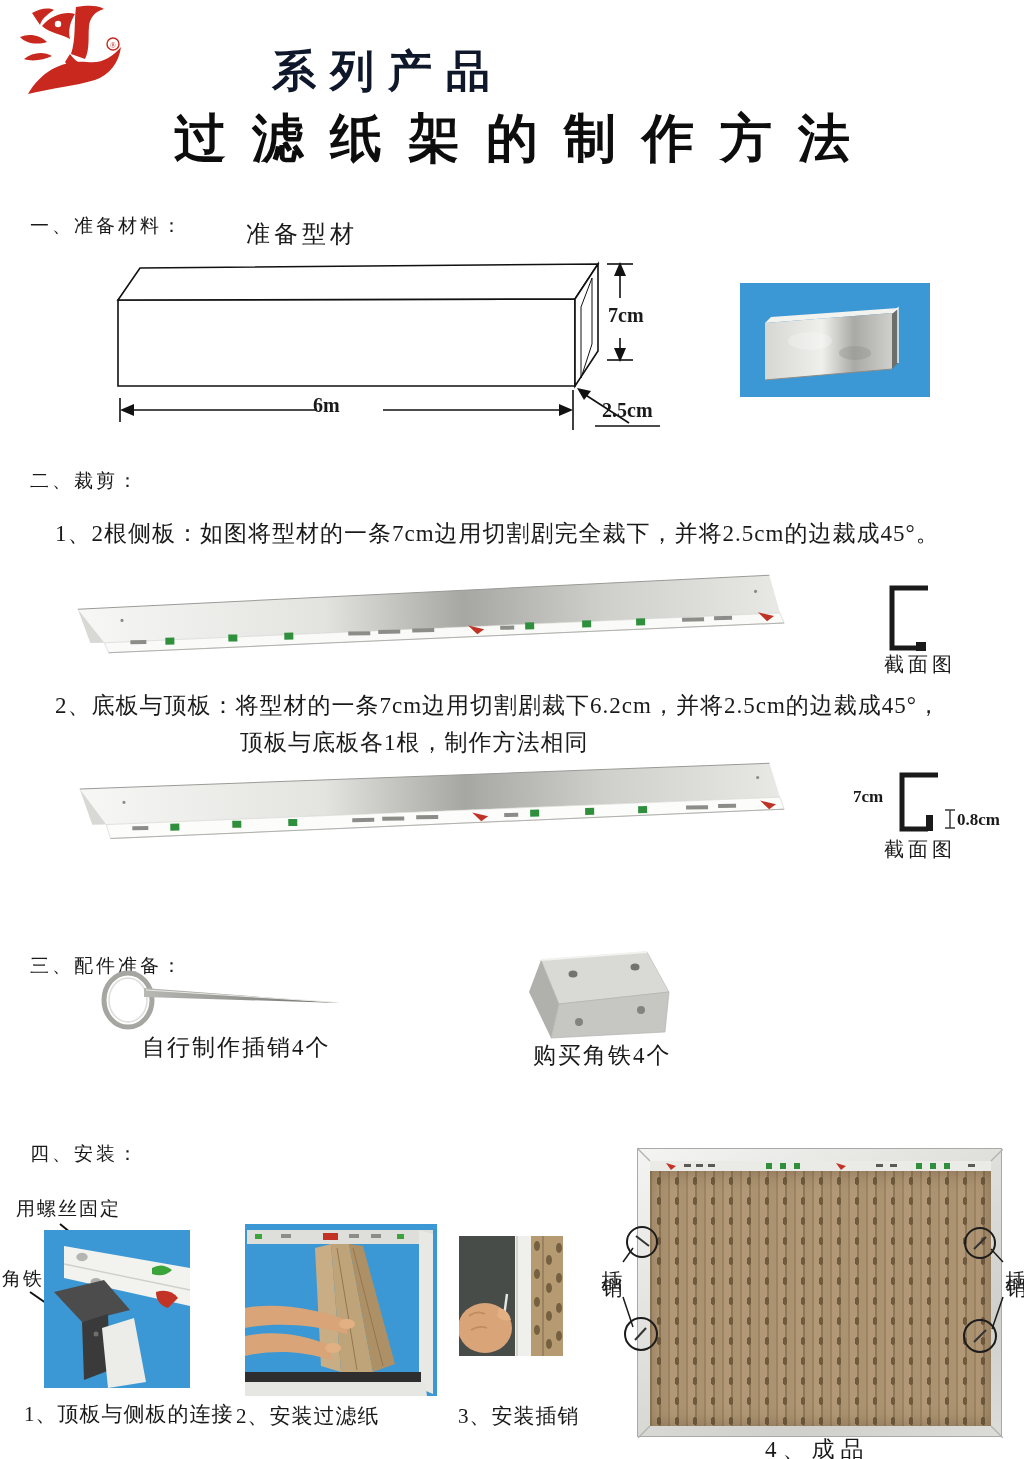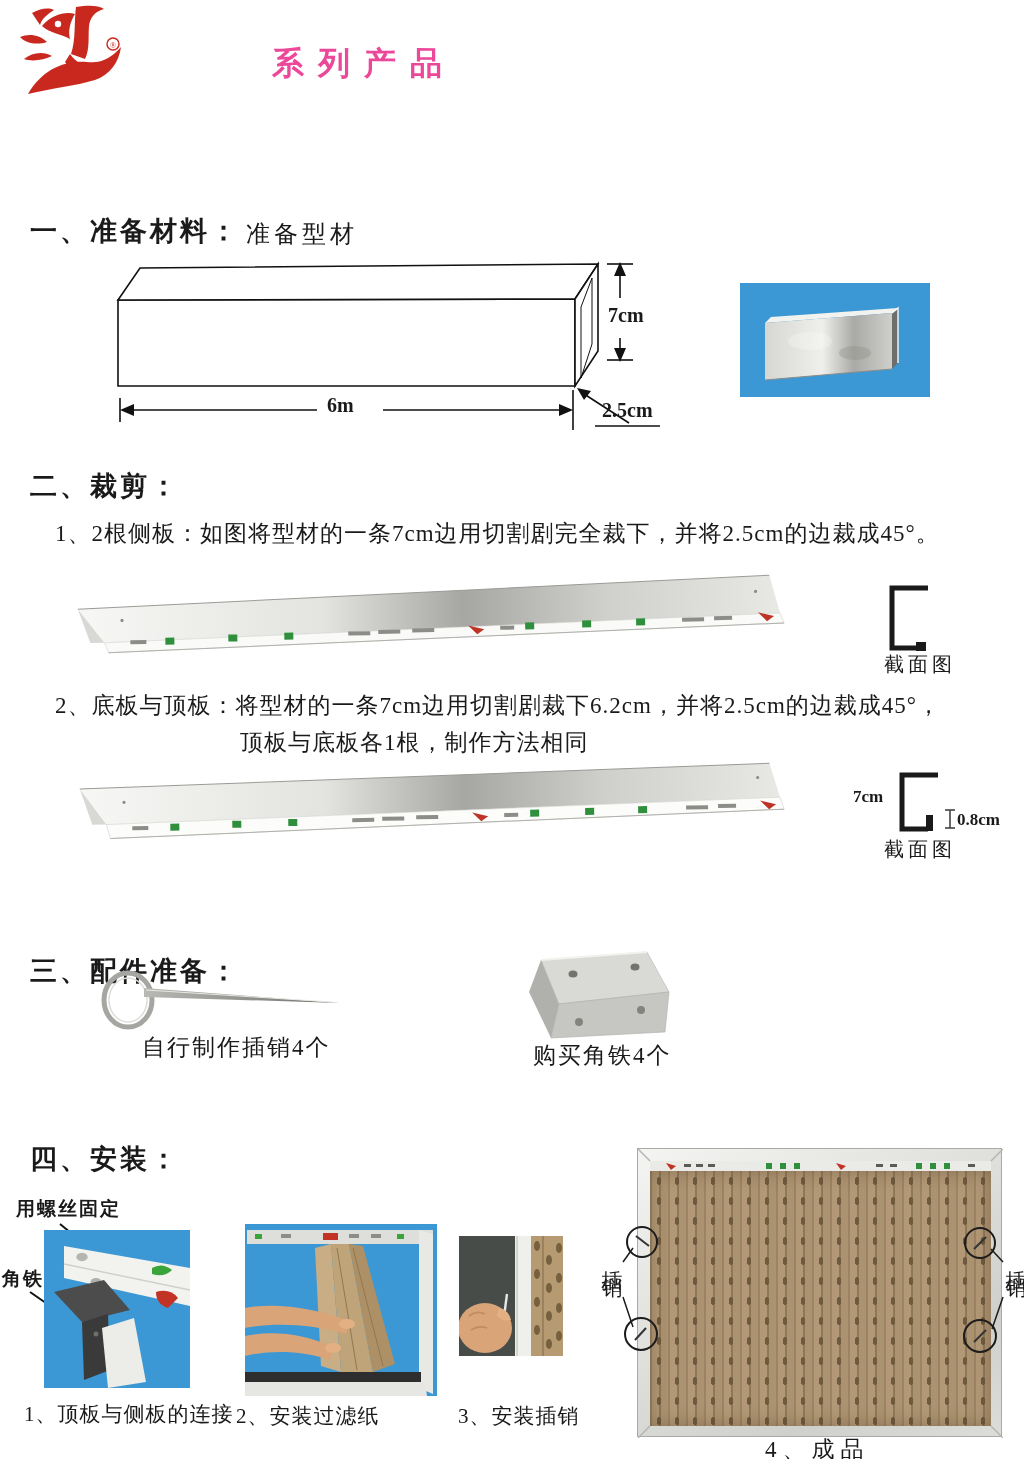--- a/index.html
+++ b/index.html
@@ -1,33 +1,33 @@
 <!DOCTYPE html>
 <html><head>
 <meta charset="utf-8">
 <style>
   * { margin:0; padding:0; box-sizing:border-box; }
   html,body { background:#ffffff; }
   .page { position:relative; width:1024px; height:1459px; background:#fff; overflow:hidden;
           font-family:"Liberation Serif","DejaVu Serif",serif; color:#1a1a1a; }
   .t { position:absolute; white-space:nowrap; }
   .brand { font-size:60px; font-weight:bold; color:#c8281e; letter-spacing:10px; }
-  .series { font-size:32px; font-weight:bold; color:#ec4899; letter-spacing:14px;text-align:center; }
+  .series { font-size:44px; font-weight:bold; color:#0f172a; letter-spacing:14px;text-align:center; }
   .title { left:0; right:0; top:104px; text-align:center; padding-left:26px;
            font-size:52px; font-weight:bold; letter-spacing:26px; color:#0d0d0d; }
-  .h2 { font-size:27px; font-weight:bold; letter-spacing:3px; }
+  .h2 { font-size:19px; font-weight:normal; letter-spacing:3px; }
   .sub { font-size:24px; letter-spacing:4px; }
   .spec { font-size:24px; font-weight:bold; letter-spacing:1px; }
   .body { font-size:23px; letter-spacing:1px; }
   .cap { font-size:21px; letter-spacing:1px; }
   .cap2 { font-size:23px; letter-spacing:2px; }
   .dim { font-size:20px; font-weight:bold; }
   .dims { font-size:17px; font-weight:bold; }
   .cslabel { font-size:20px; letter-spacing:4px; }
-  .small-label { font-size:19px; letter-spacing:2px;font-weight:bold; }
+  .small-label { font-size:19px; letter-spacing:2px; }
   .vert { writing-mode:vertical-rl; text-orientation:upright; font-size:21px; letter-spacing:7px; }
   .photo { position:absolute; overflow:hidden; }
   .bluebg { background:#3b98d4; }
   svg { display:block; }
   .frame-outer { position:absolute; left:637px; top:1148px; width:365px; height:289px;
                  background:linear-gradient(150deg,#f4f4f2 0%,#e3e3e0 35%,#cfcfcb 75%,#dcdcd8 100%);
                  border:1px solid #a9a9a5; }
   .frame-topstrip { position:absolute; left:12px; top:12px; width:341px; height:10px; background:#eaeae6; }
   .filter-media { position:absolute; left:12px; top:22px; width:341px; height:255px;
                   background-color:#a8906e;
@@ -75,20 +75,21 @@
         <path d="M14,90 C28,66 50,56 73,58 C88,60 98,53 107,43 C105,58 96,71 81,76 C61,82 38,84 14,90 Z"></path>
         <path d="M56,50 C64,61 74,64 85,61 L81,73 C68,76 57,67 51,58 Z"></path>
       </g>
       <circle cx="44" cy="20" r="3.2" fill="#ffffff"></circle>
       <circle cx="99" cy="40" r="6" fill="none" stroke="#c8281e" stroke-width="1.4"></circle>
       <text x="99" y="43.5" text-anchor="middle" font-size="8" fill="#c8281e">®</text>
     </svg>
   </div>
   <div class="t series" style="left:272px;top:42px">系列产品</div>
 
+  <div class="t title">过滤纸架的制作方法</div>
 
   <div class="t h2" style="left:30px;top:213px">一、准备材料：</div>
   <div class="t sub" style="left:246px;top:218px">准备型材</div>
 
   <div class="t" style="left:95px;top:252px;width:575px;height:185px">
     <svg width="575" height="185" viewBox="0 0 575 185">
       <g fill="none" stroke="#111" stroke-width="1.6">
         <polygon points="23,48 480,47 480,134 23,134" fill="#fff"></polygon>
         <polygon points="23,48 45,16 503,12 480,47" fill="#fff"></polygon>
         <polygon points="480,47 503,12 503,99 480,134" fill="#fff"></polygon>
@@ -112,21 +113,21 @@
       </g>
       <polygon points="25,158 39,152 39,164" fill="#111"></polygon>
       <polygon points="478,158 464,152 464,164" fill="#111"></polygon>
 
       <line x1="486" y1="140" x2="534" y2="171" stroke="#111" stroke-width="1.6"></line>
       <polygon points="482,136 496,139 489,148" fill="#111"></polygon>
       <line x1="500" y1="174" x2="565" y2="174" stroke="#111" stroke-width="1.6"></line>
     </svg>
   </div>
   <div class="t dim" style="left:608px;top:304px">7cm</div>
-  <div class="t dim" style="left:327px;top:394px">6m</div>
+  <div class="t dim" style="left:313px;top:394px">6m</div>
   <div class="t dim" style="left:602px;top:399px">2.5cm</div>
 
   <div class="photo bluebg" style="left:740px;top:283px;width:190px;height:114px">
     <svg width="190" height="114" viewBox="0 0 190 114">
       <polygon points="25,40 152,30 158,25 31,34" fill="#f2f2ef"></polygon>
       <polygon points="25,40 152,30 152,86 25,97" fill="url(#silverBar)"></polygon>
       <polygon points="152,30 158,25 158,80 152,86" fill="#6e6e6a"></polygon>
       <polyline points="152,30 158,25 158,80" fill="none" stroke="#fafaf8" stroke-width="1.4"></polyline>
       <ellipse cx="70" cy="58" rx="22" ry="9" fill="#ffffff" opacity="0.25"></ellipse>
       <ellipse cx="115" cy="70" rx="16" ry="7" fill="#8b8b87" opacity="0.35"></ellipse>

